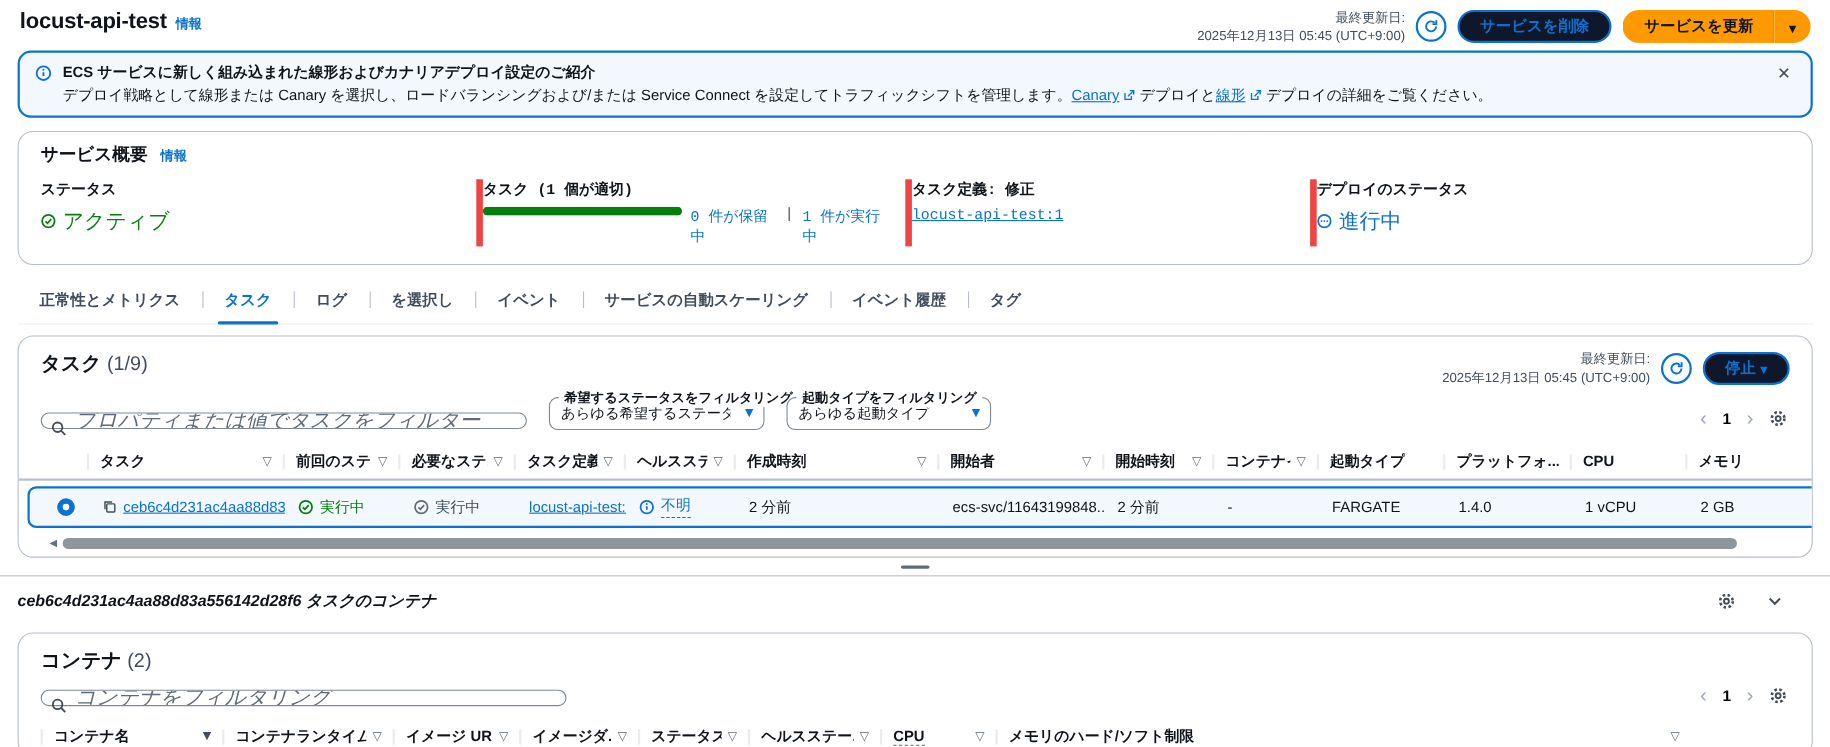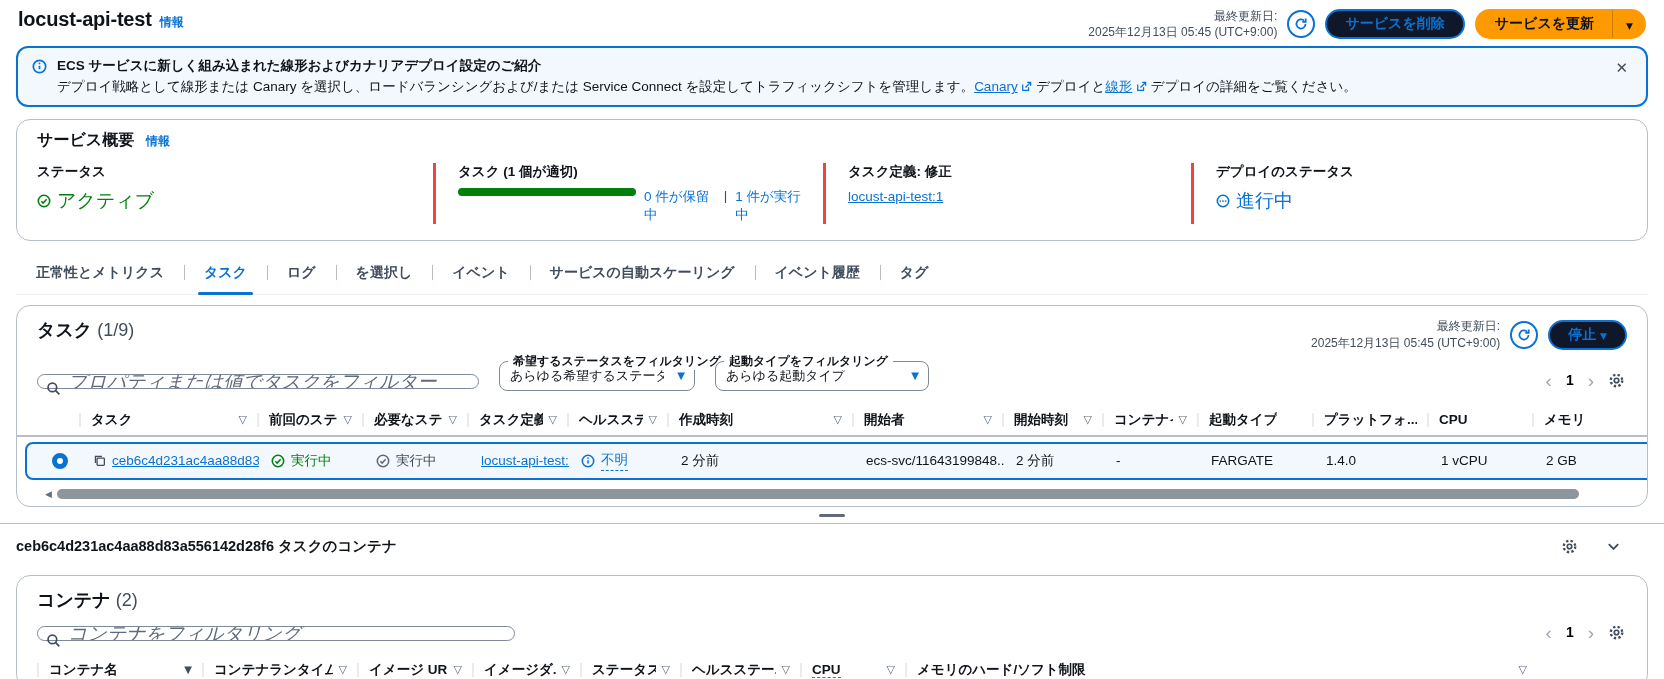--- a/index.html
+++ b/index.html
@@ -39,21 +39,21 @@
     font-size:15px; font-weight:700; cursor:pointer; padding:2px; line-height:1; }
 
   
   .card { margin:0 16px; border:1px solid #b6bec9; border-radius:14px; background:#fff; }
 
   
   .overview { padding:10px 20px 16px; margin-bottom:12px; }
   .sec-title { font-size:16px; font-weight:700; display:inline; }
   .overview-grid { display:grid; grid-template-columns:396px 390px 368px 1fr; margin-top:12px; }
   .ov-col { padding-right:16px; }
-  .ov-col + .ov-col { border-left:3px solid #ef4444; padding-left:22px; }
+  .ov-col + .ov-col { border-left:6px solid #ef4444; padding-left:0;font-family:Liberation Mono, monospace; }
   .ov-label { font-weight:700; margin-bottom:7px; font-size:13.5px; }
   .status-line { display:flex; align-items:center; gap:6px; font-size:19px; }
   .green { color:#037f0c; }
   .blue { color:#0972d3; }
   .gray-status { color:#414d5c; }
   .progress-row { display:flex; gap:8px; font-size:13.5px; }
   .progress-track { width:196px; height:8px; border-radius:4px; background:#037f0c; overflow:hidden; }
   .progress-fill { height:100%; width:100%; background:#037f0c; }
   .sep-bar { color:#414d5c; }
   .link-underline { color:#0972d3; text-decoration:underline; cursor:pointer; }
@@ -114,21 +114,21 @@
   .dash-underline { border-bottom:1px dashed #0972d3; padding-bottom:1px; }
 
   
   .hscroll { display:flex; align-items:center; gap:5px; margin:8px 12px 6px 28px; height:12px; }
   .sb-arrow { color:#63707e; font-size:9px; font-family:"DejaVu Sans",sans-serif; }
   .sb-thumb { height:10px; background:#8d959d; border-radius:6px; flex:1; margin-right:56px; cursor:grab; }
 
   
   .split-handle { width:26px; height:3px; background:#5f6b7a; border-radius:2px; margin:7px auto 6px; cursor:row-resize; }
   .split-divider { border-top:1px solid #b6bec9; }
-  .split-head { display:flex; justify-content:space-between; align-items:center; padding:12px 41px 8px 16px; }
+  .split-head { display:flex; justify-content:space-between; align-items:center; padding:12px 41px 8px 16px;font-style:italic; }
   .split-title { font-weight:700; font-size:14.5px; }
   .split-icons { display:flex; align-items:center; gap:24px; }
 
   
   .cc0{width:165px;min-width:165px}.cc1{width:155px;min-width:155px}.cc2{width:115px;min-width:115px}
   .cc3{width:108px;min-width:108px}.cc4{width:100px;min-width:100px}.cc5{width:120px;min-width:120px}
   .cc6{width:105px;min-width:105px}.cc7{width:560px;min-width:560px}
 
   .containers-card { margin-bottom:16px; }
   .end-filter { position:absolute; right:120px; top:8px; }
@@ -285,21 +285,21 @@
             <path d="M10.3 10.3 14.2 14.2" stroke="#414d5c" stroke-width="1.8"></path>
           </svg>
         </span>
       <input placeholder="プロパティまたは値でタスクをフィルター" style="">
     </div>
     <div class="select" style="width:196px">
       <span class="select-label">希望するステータスをフィルタリング</span>
       <span style="white-space:nowrap;overflow:hidden">あらゆる希望するステータス</span>
       <span class="sel-caret">▼</span>
     </div>
-    <div class="select" style="width:214px">
+    <div class="select" style="width:186px">
       <span class="select-label">起動タイプをフィルタリング</span>
       <span style="white-space:nowrap;overflow:hidden">あらゆる起動タイプ</span>
       <span class="sel-caret">▼</span>
     </div>
     <div class="pagination">
       <button class="pg-chevron">‹</button>
       <button class="pg-num">1</button>
       <button class="pg-chevron">›</button>
       <button class="gear-btn">
         <span>

